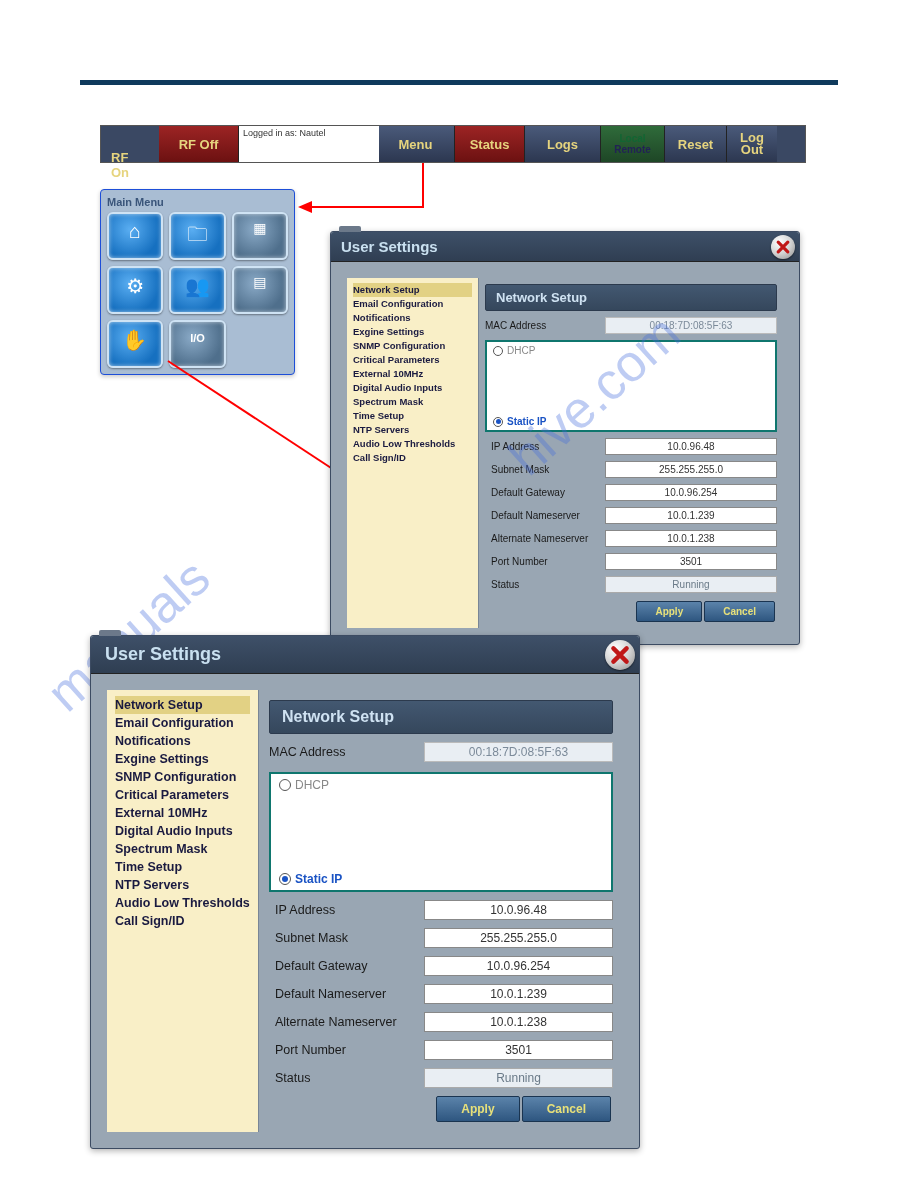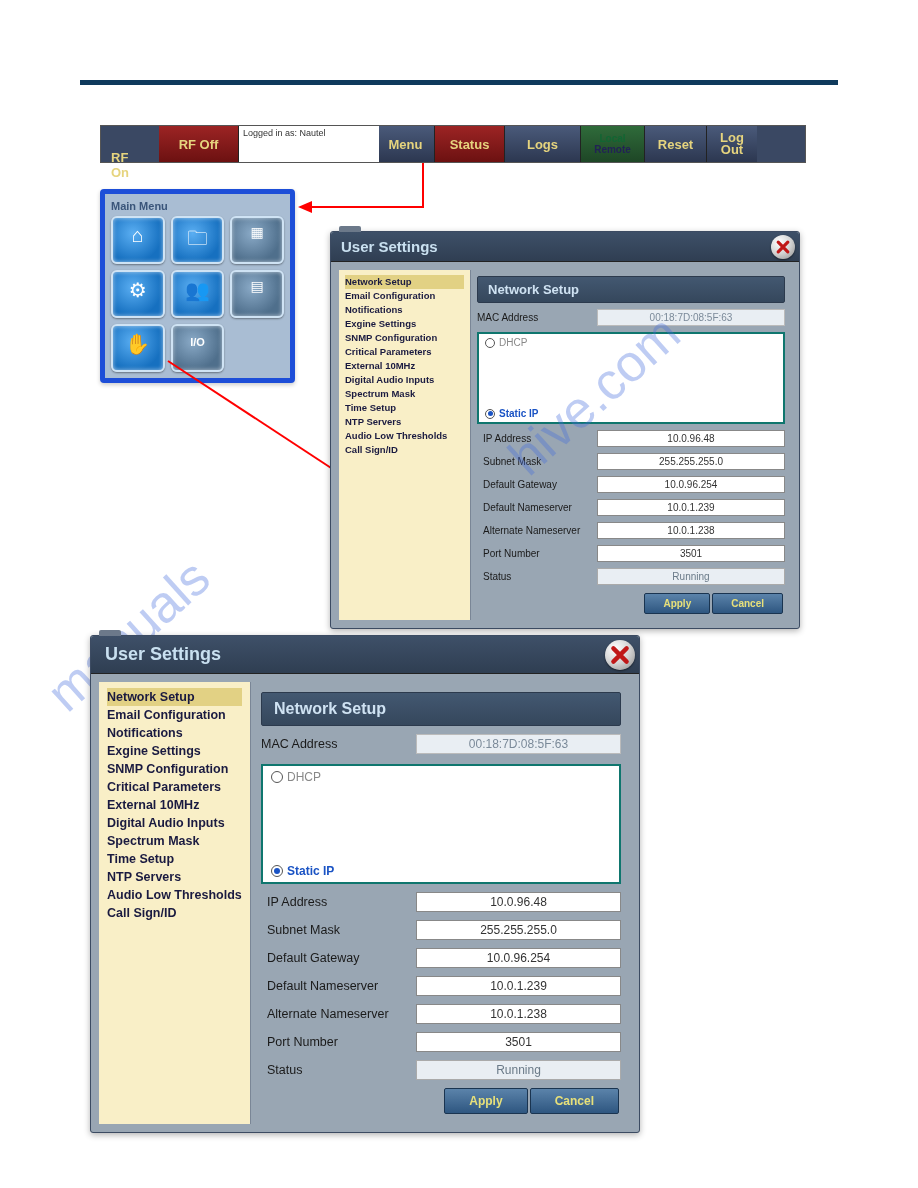--- a/index.html
+++ b/index.html
@@ -23,21 +23,21 @@
   .tb-btn.green .bot {color:#225;}
   .tb-login { background:#fff; color:#333; font-size:9px; padding:2px 4px; width:140px; text-align:left; display:flex; align-items:flex-start;}
   .tb-btn.last { border-right:none; }
   .tb-btn.tall { line-height:12px; flex-direction:column; }
 
   
   .mainmenu {
     position:absolute;
     width:195px;
     background:#a9bdd3;
-    border:5px solid #1d4ed8;
+    border:1px solid #1d4ed8;
     border-radius:4px;
     padding:6px;
     box-shadow:0 2px 4px rgba(0,0,0,.2);
   }
   .mainmenu-title { font-size:11px; font-weight:bold; color:#3a557a; margin-bottom:4px;}
   .mm-grid { display:grid; grid-template-columns:repeat(3,1fr); gap:6px;}
   .mm-cell {
     height:48px;
     border-radius:6px;
     background: radial-gradient(circle at 40% 35%, #5aaef2, #1670c0 70%);
@@ -82,21 +82,21 @@
     position:absolute; right:4px; top:50%; transform:translateY(-50%);
     width:24px; height:24px; border-radius:50%;
     background: radial-gradient(circle at 35% 30%, #fff, #d3d3d3 50%, #999 90%);
     display:flex;align-items:center;justify-content:center;
     box-shadow: 0 1px 2px rgba(0,0,0,.5);
   }
   .close-x svg { width:16px; height:16px; }
   .close-x.big { width:30px; height:30px;}
   .close-x.big svg { width:22px; height:22px;}
 
-  .panel-body { display:flex; padding:8px; }
+  .panel-body { display:flex; padding:16px; }
   .side {
     background:#f9efc7;
     font-size:9.5px;
     font-weight:bold;
     color:#1a1a40;
     padding:5px 6px;
     line-height:14px;
     width:132px;
     border-right:1px solid #7a8696;
   }
@@ -188,21 +188,21 @@
 
 <div class="page">
   <div class="hr"></div>
 
   <div style="position:relative; height:420px;">
 
     <div class="toolbar">
       <div class="tb-btn" style="width:58px;margin-top:39px;">RF On</div>
       <div class="tb-btn red" style="width:80px;">RF Off</div>
       <div class="tb-login">Logged in as: Nautel</div>
-      <div class="tb-btn" style="width:56px;padding-left:8px;">Menu</div>
+      <div class="tb-btn" style="width:76px;padding-left:8px;">Menu</div>
       <div class="tb-btn red" style="width:70px;">Status</div>
       <div class="tb-btn" style="width:76px;">Logs</div>
       <div class="tb-btn green" style="width:64px;">
         <span class="top">Local</span>
         <span class="bot">Remote</span>
       </div>
       <div class="tb-btn" style="width:62px;">Reset</div>
       <div class="tb-btn tall last" style="width:50px;">
         <span>Log</span>
         <span>Out</span>

